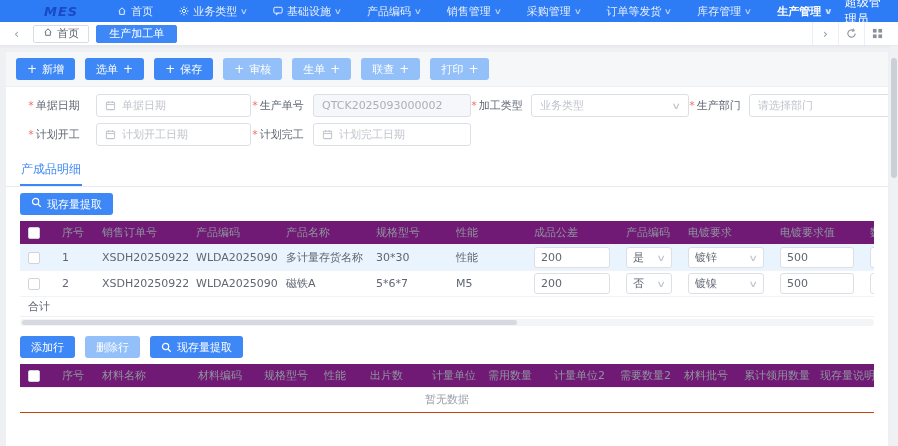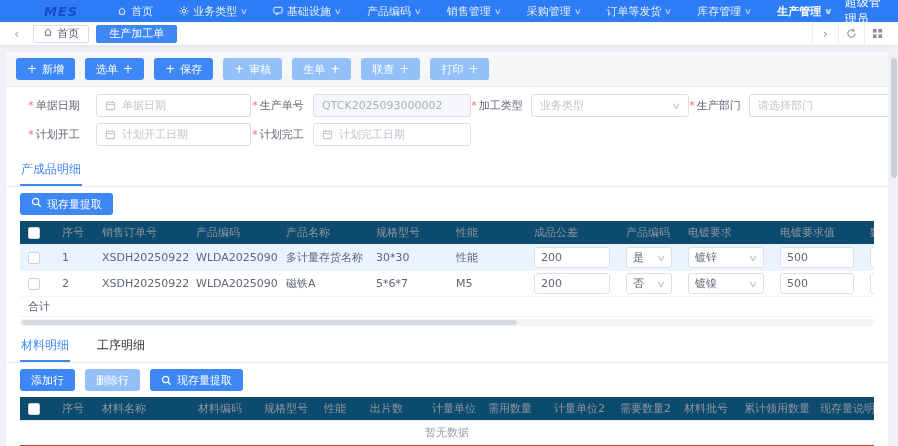--- a/index.html
+++ b/index.html
@@ -43,21 +43,21 @@
   .ctrl.select { justify-content:space-between; cursor:pointer; }
   .caret { color:#c0c4cc; font-size:9px; transform:scaleX(1.5); }
   
   .sec-tabs { padding:2px 14px 0; border-bottom:1px solid #e8ebf0; }
   .sec-tab { display:inline-block; font-size:12px; padding:5px 1px 6px; margin-right:26px; color:#303133; cursor:pointer; border-bottom:2px solid transparent; }
   .sec-tab.active { color:#3e87f6; border-bottom-color:#3e87f6; }
   .action-row { padding:6px 14px; display:flex; align-items:center; }
   
   .tbl-wrap { margin:0 14px; overflow:hidden; border-bottom:1px solid #edf0f4; }
   table { border-collapse:collapse; table-layout:fixed; }
-  th { background:#0c4a6e; color:#8f959e; font-weight:normal; font-size:11px; text-align:left; padding:4px 8px; height:19px; white-space:nowrap; overflow:hidden; border-bottom:1px solid #edf0f4; }
+  th { background:#701a75; color:#8f959e; font-weight:normal; font-size:11px; text-align:left; padding:4px 8px; height:19px; white-space:nowrap; overflow:hidden; border-bottom:1px solid #edf0f4; }
   td { font-size:11px; color:#5f6672; padding:2px 8px; height:22px; white-space:nowrap; overflow:hidden; border-bottom:1px solid #f1f3f6; }
   tr.selected td { background:#eaf4fe; }
   .cb { display:inline-block; width:12px; height:12px; border:1px solid #cfd3da; border-radius:2px; background:#fff; vertical-align:middle; cursor:pointer; }
   .cell-input { height:21px; width:100%; border:1px solid #dcdfe6; border-radius:3px; background:#fff; display:flex; align-items:center; padding:0 6px; font-size:11px; color:#5f6672; }
   .cell-select { justify-content:space-between; cursor:pointer; }
   .sum-row td { height:18px; border-bottom:none; }
   .hscroll { height:7px; margin:2px 14px 4px; background:#f3f4f6; border-radius:4px; position:relative; }
   .hscroll .thumb { position:absolute; left:2px; top:1px; height:5px; width:58%; background:#d6dade; border-radius:3px; cursor:grab; }
   .empty { text-align:center; color:#9aa0a9; font-size:11px; padding:4px 0 5px; border-bottom:1px solid #c2410c; margin:0 14px; }
   
@@ -375,21 +375,20 @@
           <tr class="sum-row">
             <td colspan="12">合计</td>
           </tr>
         </tbody>
       </table>
   </div>
   <div class="hscroll">
       <div class="thumb"></div>
     </div>
 
-  <div class="sec-tabs" id="material-tabs"><span class="sec-tab active">材料明细</span><span class="sec-tab">工序明细</span></div>
 
   <div class="action-row" id="material-actions">
       <button class="btn primary">
         <span>添加行</span>
       </button>
       <button class="btn pale">
         <span>删除行</span>
       </button>
       <button class="btn primary">
         <span style="display:inline-flex">

